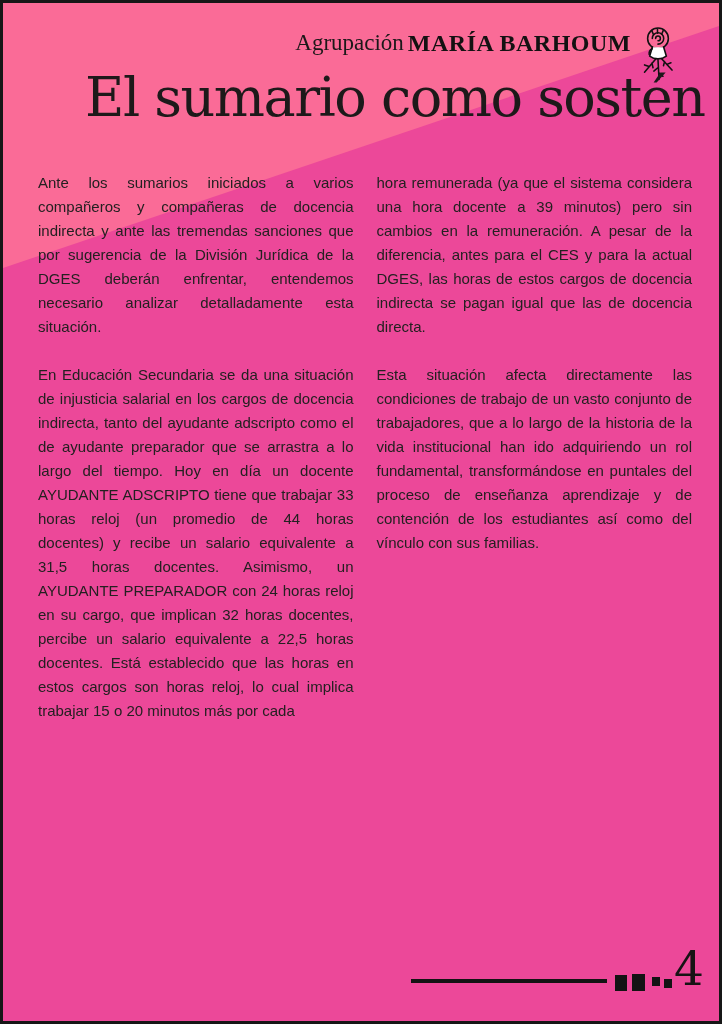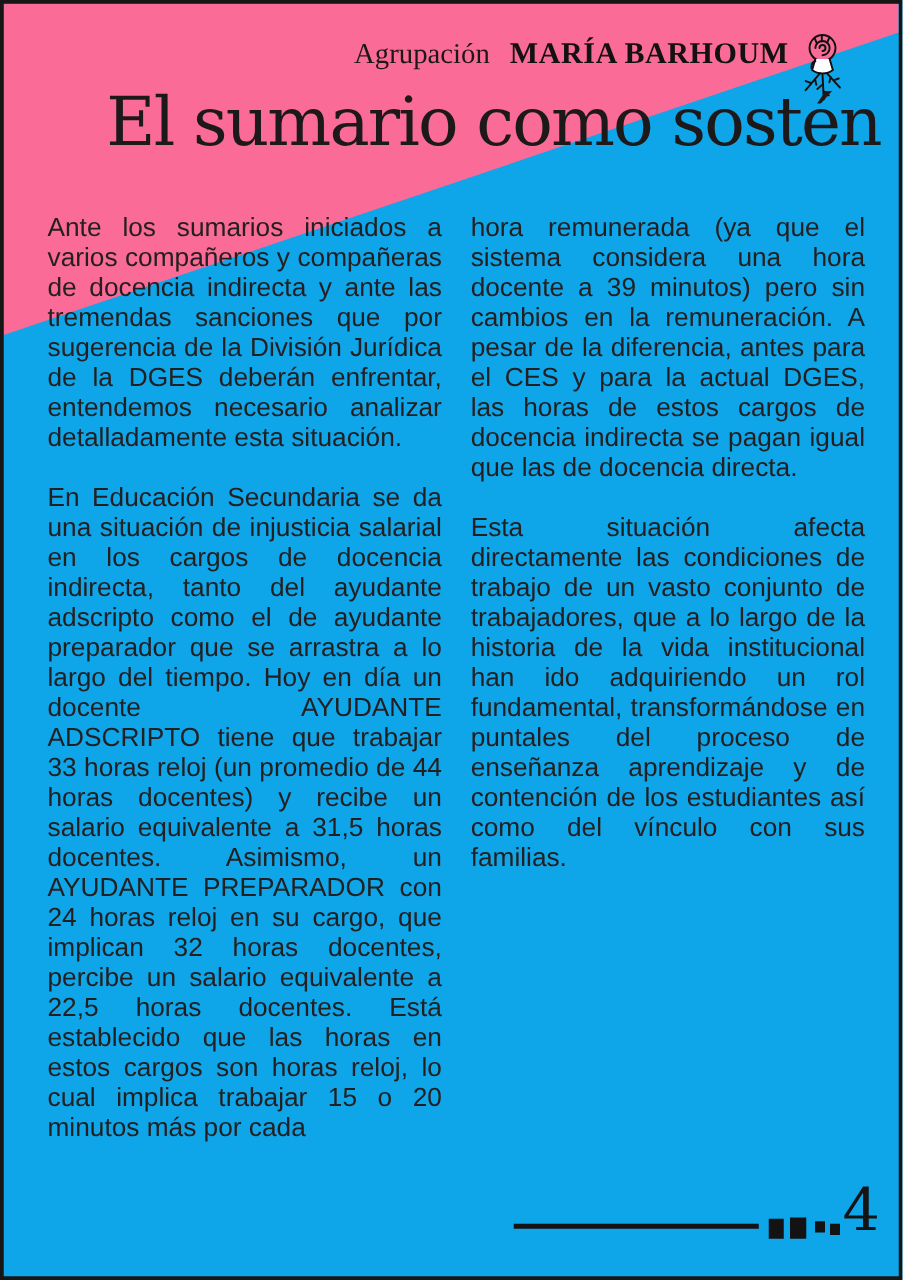--- a/index.html
+++ b/index.html
@@ -1,20 +1,20 @@
 <!DOCTYPE html>
 <html lang="es"><head>
 <meta charset="utf-8">
 <style>
   html,body { margin:0; padding:0; background:#e8e8e8; }
   .page {
     position:relative;
     width:722px; height:1024px;
     box-sizing:border-box;
-    background:#0ea5e9;
+    background:#ec4899;
     border:3px solid #161616;
     overflow:hidden;
     font-family:"Liberation Sans", sans-serif;
     --accent:#FA6B97;
     --ink:#242021;
   }
   .banner {
     position:absolute; top:0; left:0;
     width:716px; height:268px;
     background:var(--accent);
@@ -25,42 +25,42 @@
     display:flex; align-items:flex-start;
     white-space:nowrap;
   }
   .masthead .agr-label {
     font-family:"Liberation Serif", serif;
     font-size:23px; color:#1c1819; line-height:28px;
   }
   .masthead .agr-name {
     font-family:"Liberation Serif", serif;
     font-weight:bold; font-size:24px; color:#141112;
-    letter-spacing:0.5px; margin-left:16px; line-height:28px;
+    letter-spacing:0.5px; margin-left:4px; line-height:28px;
   }
   .fist-icon {
     width:46px; height:56px; margin-left:4px; margin-top:-3px;
     color:var(--accent);
     flex:0 0 auto;
   }
   .title {
     position:absolute; left:70px; top:58px; margin:12px;
     font-family:"DejaVu Serif", serif; font-weight:normal;
     font-size:54px; line-height:49px; letter-spacing:-1.5px;
     color:#1d191a;
   }
   .title span { display:block; }
   .columns {
     position:absolute; left:35px; top:168px; width:654px;
     display:flex; gap:23px;
   }
   .col { flex:1 1 0; min-width:0; }
   .col p {
     margin:0 0 24px 0;
-    font-size:21px; line-height:24px;
+    font-size:15px; line-height:24px;
     text-align:justify;
     color:var(--ink);
     hyphens:auto; -webkit-hyphens:auto;
   }
   .footer-rule {
     position:absolute; left:408px; top:976px;
     width:196px; height:4px; background:#131313;
   }
   .sq { position:absolute; background:#131313; }
   .sq1 { left:612px; top:972px; width:12px; height:16px; }

